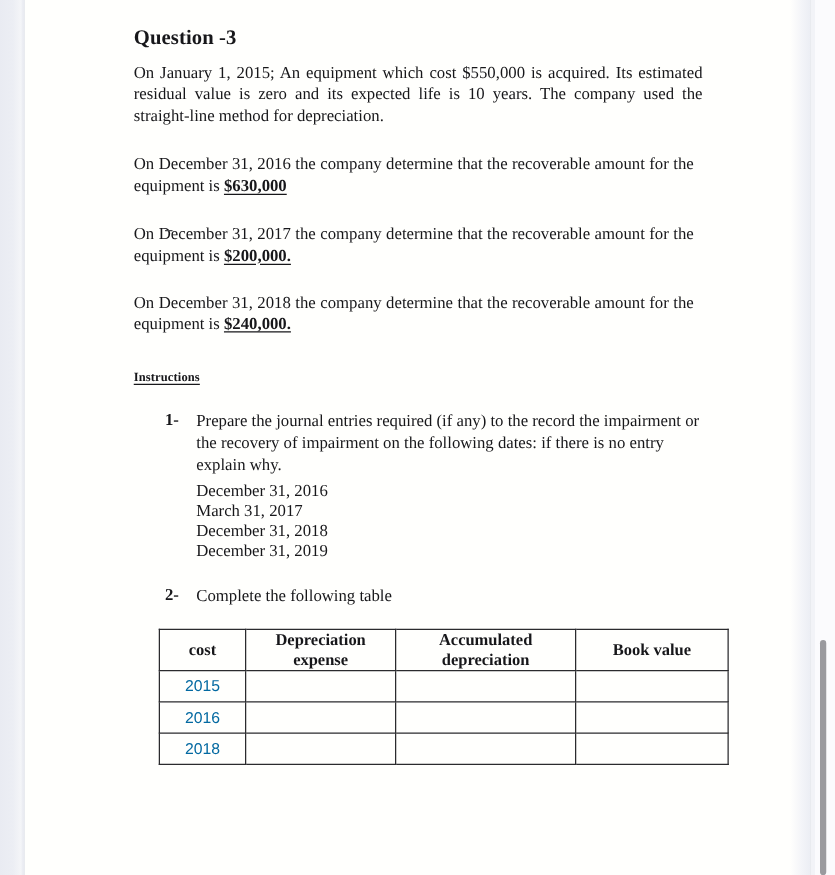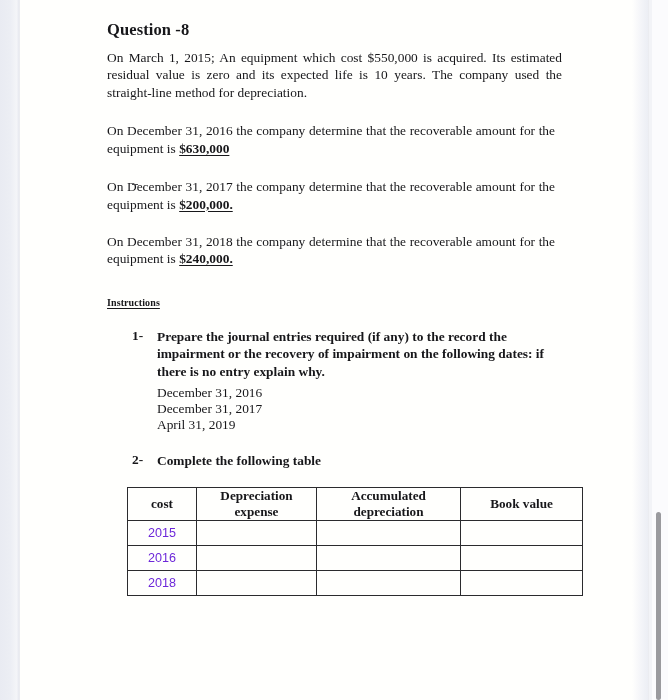--- a/index.html
+++ b/index.html
@@ -119,21 +119,21 @@
     padding-left: 50px;
     font-size: 13.4px;
   }
   .item .num {
     position: absolute;
     left: 25px;
     top: 0;
     font-weight: bold;
   }
   .item .body {
-    font-weight: bold;
+    font-weight: normal;
     line-height: 1.30;
     width: 406px;
   }
   .item2 { margin-top: 19px; }
 
   .dates {
     margin-top: 5px;
     font-weight: normal;
     line-height: 1.20;
   }
@@ -160,62 +160,63 @@
     vertical-align: middle;
   }
   table.dep td {
     height: 25px;
     vertical-align: middle;
   }
   td.year-cell {
     font-family: "Liberation Sans", "DejaVu Sans", sans-serif;
     font-size: 12.6px;
     text-align: center;
-    color: #6d28d9;
+    color: #0369a1;
   }
   col.c-year { width: 69px; }
   col.c-dep  { width: 120px; }
   col.c-acc  { width: 144px; }
   col.c-book { width: 122px; }
 </style>
 </head>
 <body>
 
 <div class="viewer">
 
   <div class="gutter-left"></div>
 
   <div class="page">
 
     <div class="doc">
 
-      <h1 class="q-title">Question -8</h1>
-
-      <p class="para p-intro">On March 1, 2015; An equipment which cost $550,000 is acquired. Its estimated residual value is zero and its expected life is 10 years. The company used the straight-line method for depreciation.</p>
+      <h1 class="q-title">Question -3</h1>
+
+      <p class="para p-intro">On January 1, 2015; An equipment which cost $550,000 is acquired. Its estimated residual value is zero and its expected life is 10 years. The company used the straight-line method for depreciation.</p>
 
       <div class="stray-dash"></div>
 
       <p class="para p-rec"><span>On December 31, 2016 the company determine that the recoverable amount for the equipment is</span> <span class="amt">$630,000</span></p>
 
       <p class="para p-rec"><span>On December 31, 2017 the company determine that the recoverable amount for the equipment is</span> <span class="amt">$200,000.</span></p>
 
       <p class="para p-rec tight"><span>On December 31, 2018 the company determine that the recoverable amount for the equipment is</span> <span class="amt">$240,000.</span></p>
 
 
       <div class="instructions">Instructions</div>
 
       <div class="items">
 
         <div class="item item1">
           <span class="num">1-</span>
           <div class="body">Prepare the journal entries required (if any) to the record the impairment or the recovery of impairment on the following dates: if there is no entry explain why.</div>
           <div class="dates">
             <div>December 31, 2016</div>
-            <div>December 31, 2017</div>
-            <div>April 31, 2019</div>
+            <div>March 31, 2017</div>
+            <div>December 31, 2018</div>
+            <div>December 31, 2019</div>
           </div>
         </div>
 
         <div class="item item2">
           <span class="num">2-</span>
           <div class="body">Complete the following table</div>
         </div>
 
       </div>
 

